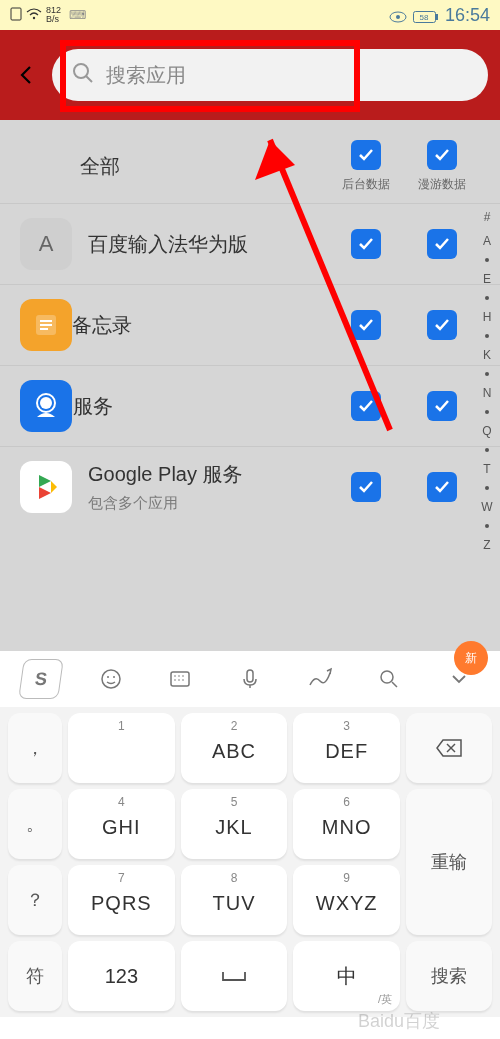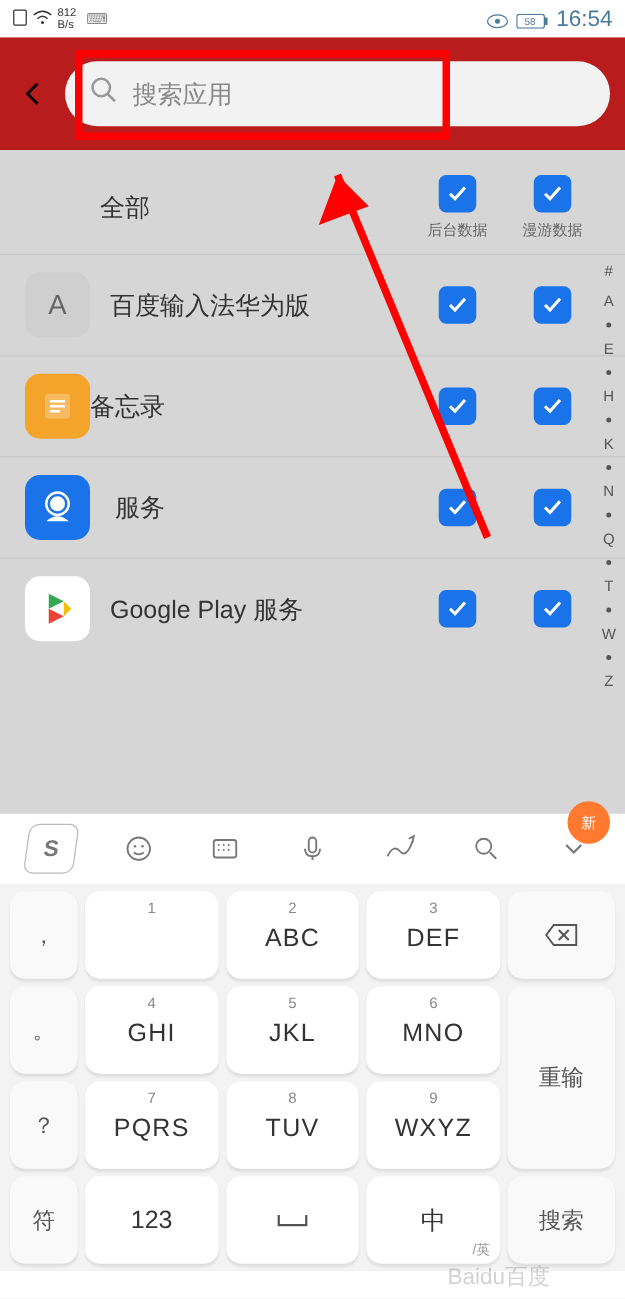--- a/index.html
+++ b/index.html
@@ -1,20 +1,20 @@
 <!DOCTYPE html>
 <html><head>
 <meta charset="utf-8">
 <style>
   * { box-sizing: border-box; margin: 0; padding: 0; font-family: -apple-system, "Helvetica Neue", Arial, sans-serif; }
   html, body { width: 500px; height: 1039px; overflow: hidden; background: #fff; }
   .screen { width: 500px; height: 1039px; position: relative; background: #d6d6d6; }
 
   
-  .statusbar { position: absolute; top: 0; left: 0; right: 0; height: 30px; background: #ffffff; display: flex; align-items: center; padding: 0 10px; font-size: 12px; color: #333; }
+  .statusbar { position: absolute; top: 0; left: 0; right: 0; height: 30px; background: #fef9c3; display: flex; align-items: center; padding: 0 10px; font-size: 12px; color: #333; }
   .statusbar .left { display: flex; align-items: center; gap: 4px; }
   .statusbar .right { margin-left: auto; display: flex; align-items: flex-end; gap: 6px; color: #4a7a9c; }
   .bps { font-size: 9px; line-height: 9px; }
 
   
   .header { position: absolute; top: 30px; left: 0; right: 0; height: 90px; background: #b91c1c; display: flex; align-items: center; padding: 0 12px; gap: 10px; }
   .back-arrow { width: 30px; height: 30px; display: flex; align-items: center; justify-content: center; }
   .search-pill { flex: 1; height: 52px; background: #f2f2f2; border-radius: 26px; display: flex; align-items: center; padding: 0 20px; gap: 12px; color: #888; font-size: 20px; }
   .red-box { position: absolute; top: 40px; left: 60px; width: 300px; height: 72px; border: 6px solid #ff0000; pointer-events: none; }
 
@@ -186,21 +186,21 @@
     </div>
 
     <div class="row">
       <div class="app-icon" style="background:#1a73e8;">
         <svg width="30" height="30" viewBox="0 0 30 30">
             <circle cx="15" cy="12" r="6" fill="#fff"></circle>
             <path d="M6 26 Q15 18 24 26" fill="#fff"></path>
             <circle cx="15" cy="12" r="9" fill="none" stroke="#fff" stroke-width="2"></circle>
           </svg>
       </div>
-      <div class="label" style="padding-left:20px;">
+      <div class="label" style="padding-left:1px;">
         <div>服务</div>
       </div>
       <div class="cb-col">
           <div class="cb">
             <svg viewBox="0 0 18 18">
               <path d="M3 9 L7 13 L15 4" fill="none" stroke="#fff" stroke-width="2.5"></path>
             </svg>
           </div>
         </div>
       <div class="cb-col">
@@ -216,20 +216,21 @@
       <div class="app-icon" style="background:#fff;">
         <svg width="34" height="34" viewBox="0 0 34 34">
             <path d="M10 5 L10 17 L22 11 Z" fill="#34a853"></path>
             <path d="M10 17 L10 29 L22 23 Z" fill="#ea4335"></path>
             <path d="M22 11 L28 17 L22 23 Z" fill="#fbbc04"></path>
             <path d="M10 5 L22 17 L10 29" fill="none"></path>
           </svg>
       </div>
       <div class="label" style="padding-left:16px;">
         <div>Google Play 服务</div>
+        <div class="sub">包含多个应用</div>
       </div>
       <div class="cb-col">
           <div class="cb">
             <svg viewBox="0 0 18 18">
               <path d="M3 9 L7 13 L15 4" fill="none" stroke="#fff" stroke-width="2.5"></path>
             </svg>
           </div>
         </div>
       <div class="cb-col">
           <div class="cb">

